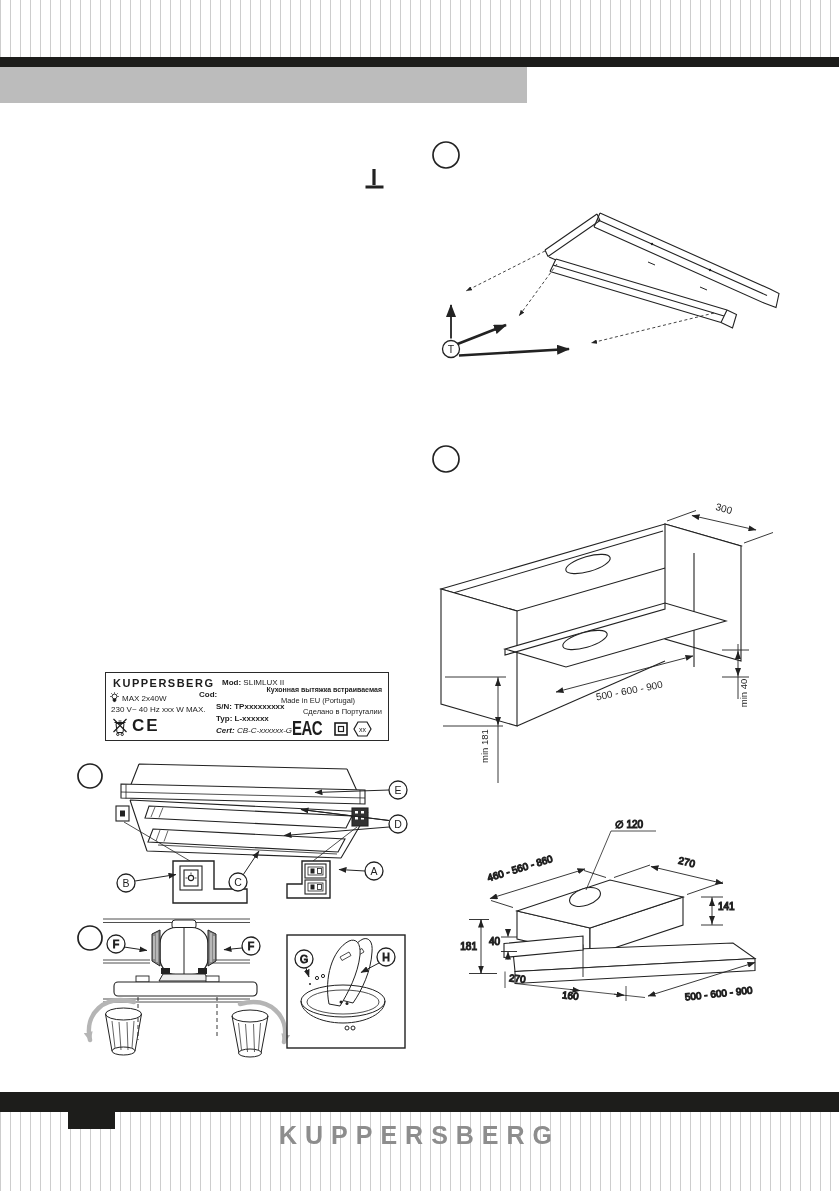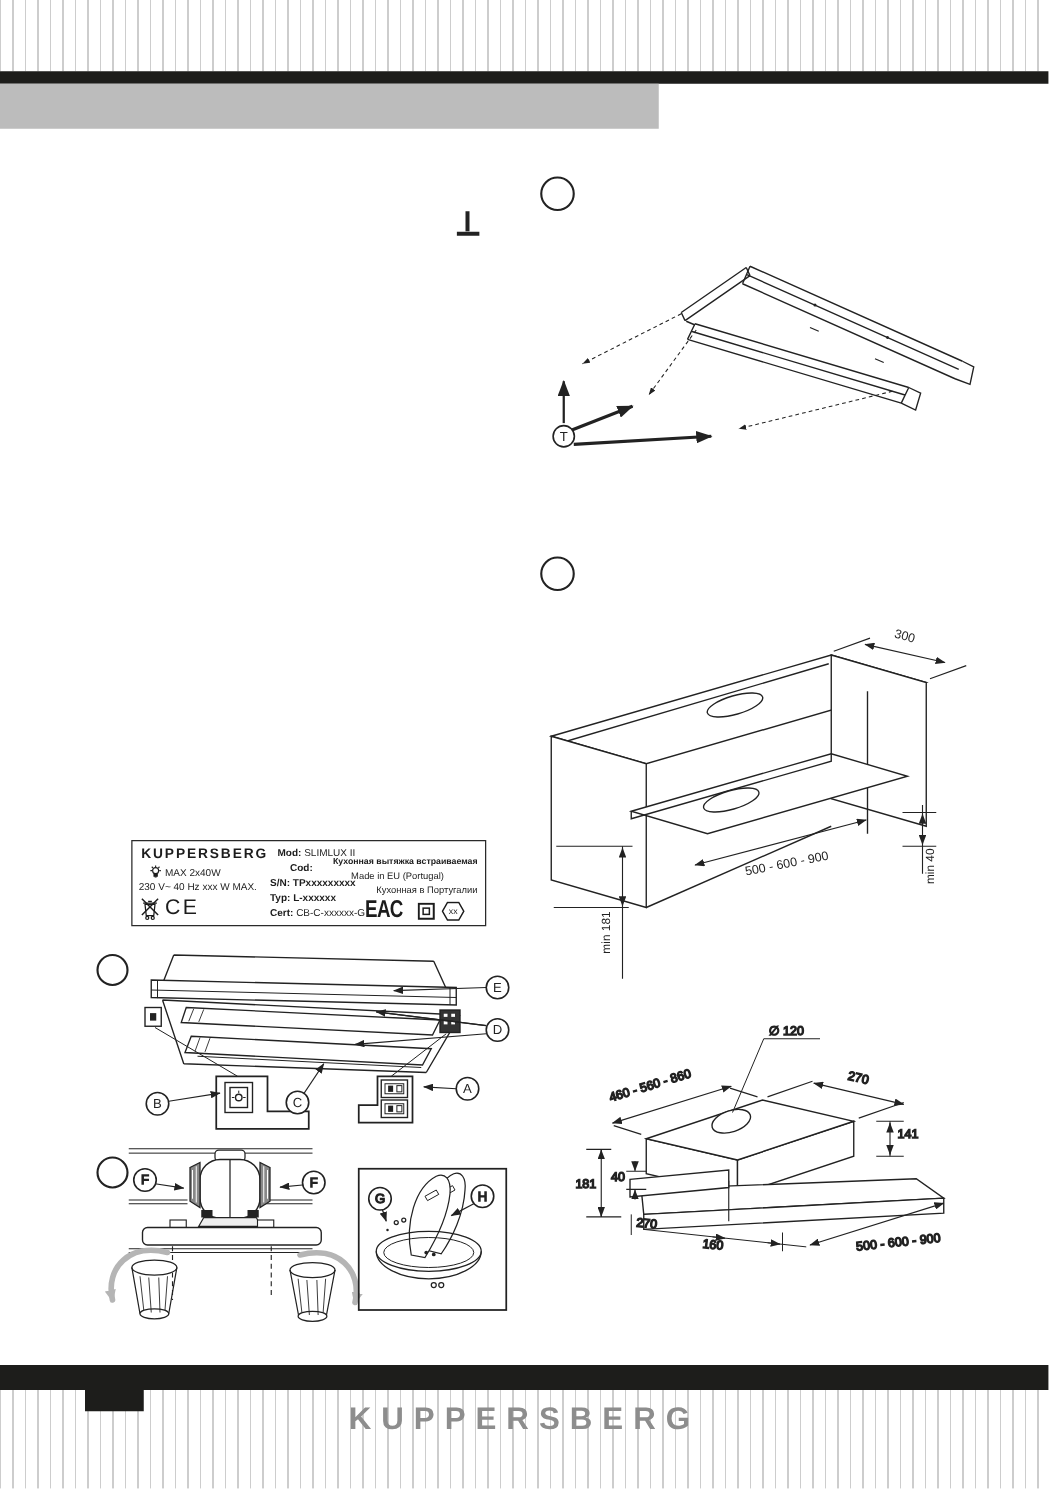--- a/index.html
+++ b/index.html
@@ -19,32 +19,32 @@
   #drawings{position:absolute;left:0;top:0;}
   #drawings text{font-family:"Liberation Sans",sans-serif;fill:#222;}
   .dim{font-size:10px;fill:#333;}
   .dimsmall{font-size:9.5px;fill:#333;}
   .letter{font-size:10.5px;fill:#222;}
   
   #rating-label{position:absolute;left:105px;top:672px;width:282px;height:67px;
     border:1.6px solid #2a2a2a;background:#fff;color:#1c1c1c;}
   #rating-label .abs{position:absolute;white-space:nowrap;line-height:1;}
   .lbl-brand{left:7px;top:5px;font-size:11px;font-weight:bold;letter-spacing:1.5px;}
-  .lbl-lamp{left:13px;top:19px;font-size:8px;}
+  .lbl-lamp{left:3px;top:19px;font-size:8px;}
   .lbl-lamp svg{vertical-align:-3px;margin-right:2px;}
   .lbl-power{left:5px;top:33px;font-size:8px;}
   .lbl-weee{left:6px;top:44px;}
-  .lbl-ce{left:26px;top:44px;font-size:17px;font-weight:normal;letter-spacing:2px;}
+  .lbl-ce{left:26px;top:44px;font-size:17px;font-weight:bold;letter-spacing:2px;}
   .lbl-row{font-size:8px;}
   .lbl-row b{font-size:8px;}
   .r-mod{left:116px;top:6px;}
-  .r-cod{left:126px;top:18px;}
+  .r-cod{left:93px;top:18px;}
   .r-sn{left:110px;top:30px;font-weight:bold;}
   .r-typ{left:110px;top:42px;font-weight:bold;}
-  .r-cert{left:110px;top:54px;}
+  .r-cert{left:110px;top:54px;font-style:italic;}
   .lbl-ru{left:148px;top:13px;width:128px;text-align:right;font-size:7px;font-weight:bold;}
   .lbl-made{left:148px;top:24px;width:128px;text-align:center;font-size:7.5px;}
   .lbl-made-ru{left:148px;top:35px;width:128px;text-align:right;font-size:7.5px;}
   .lbl-eac{left:186px;top:45px;font-size:15px;font-weight:bold;letter-spacing:-0.5px;
     transform:scaleY(1.3);transform-origin:left top;}
   .lbl-sq{left:228px;top:49px;}
   .lbl-hex{left:247px;top:48px;}
 </style>
 </head>
 <body>
@@ -373,21 +373,21 @@
           </g>
         </svg></span>
     <span class="abs lbl-ce">CE</span>
     <span class="abs lbl-row r-mod"><b>Mod:</b> <span>SLIMLUX II</span></span>
     <span class="abs lbl-row r-cod"><b>Cod:</b></span>
     <span class="abs lbl-row r-sn"><b>S/N:</b> <span>TPxxxxxxxxx</span></span>
     <span class="abs lbl-row r-typ"><b>Typ:</b> <span>L-xxxxxx</span></span>
     <span class="abs lbl-row r-cert"><b>Cert:</b> <span>CB-C-xxxxxx-G</span></span>
     <span class="abs lbl-ru">Кухонная вытяжка встраиваемая</span>
     <span class="abs lbl-made">Made in EU (Portugal)</span>
-    <span class="abs lbl-made-ru">Кухонная в Португалии</span>
+    <span class="abs lbl-made-ru">Сделано в Португалии</span>
     <span class="abs lbl-eac">EAC</span>
     <span class="abs lbl-sq"><svg width="14" height="14" viewBox="0 0 14 14">
           <rect x="1" y="1" width="12" height="12" fill="none" stroke="#1c1c1c" stroke-width="1.6"></rect>
           <rect x="4.5" y="4.5" width="5" height="5" fill="none" stroke="#1c1c1c" stroke-width="1.2"></rect>
         </svg></span>
     <span class="abs lbl-hex"><svg width="19" height="16" viewBox="0 0 19 16">
           <polygon points="5,1 14,1 18,8 14,15 5,15 1,8" fill="none" stroke="#1c1c1c" stroke-width="1.2"></polygon>
           <text x="9.5" y="10.5" text-anchor="middle" font-size="7" font-family="Liberation Sans, sans-serif" fill="#1c1c1c">xx</text>
         </svg></span>
   </div>

